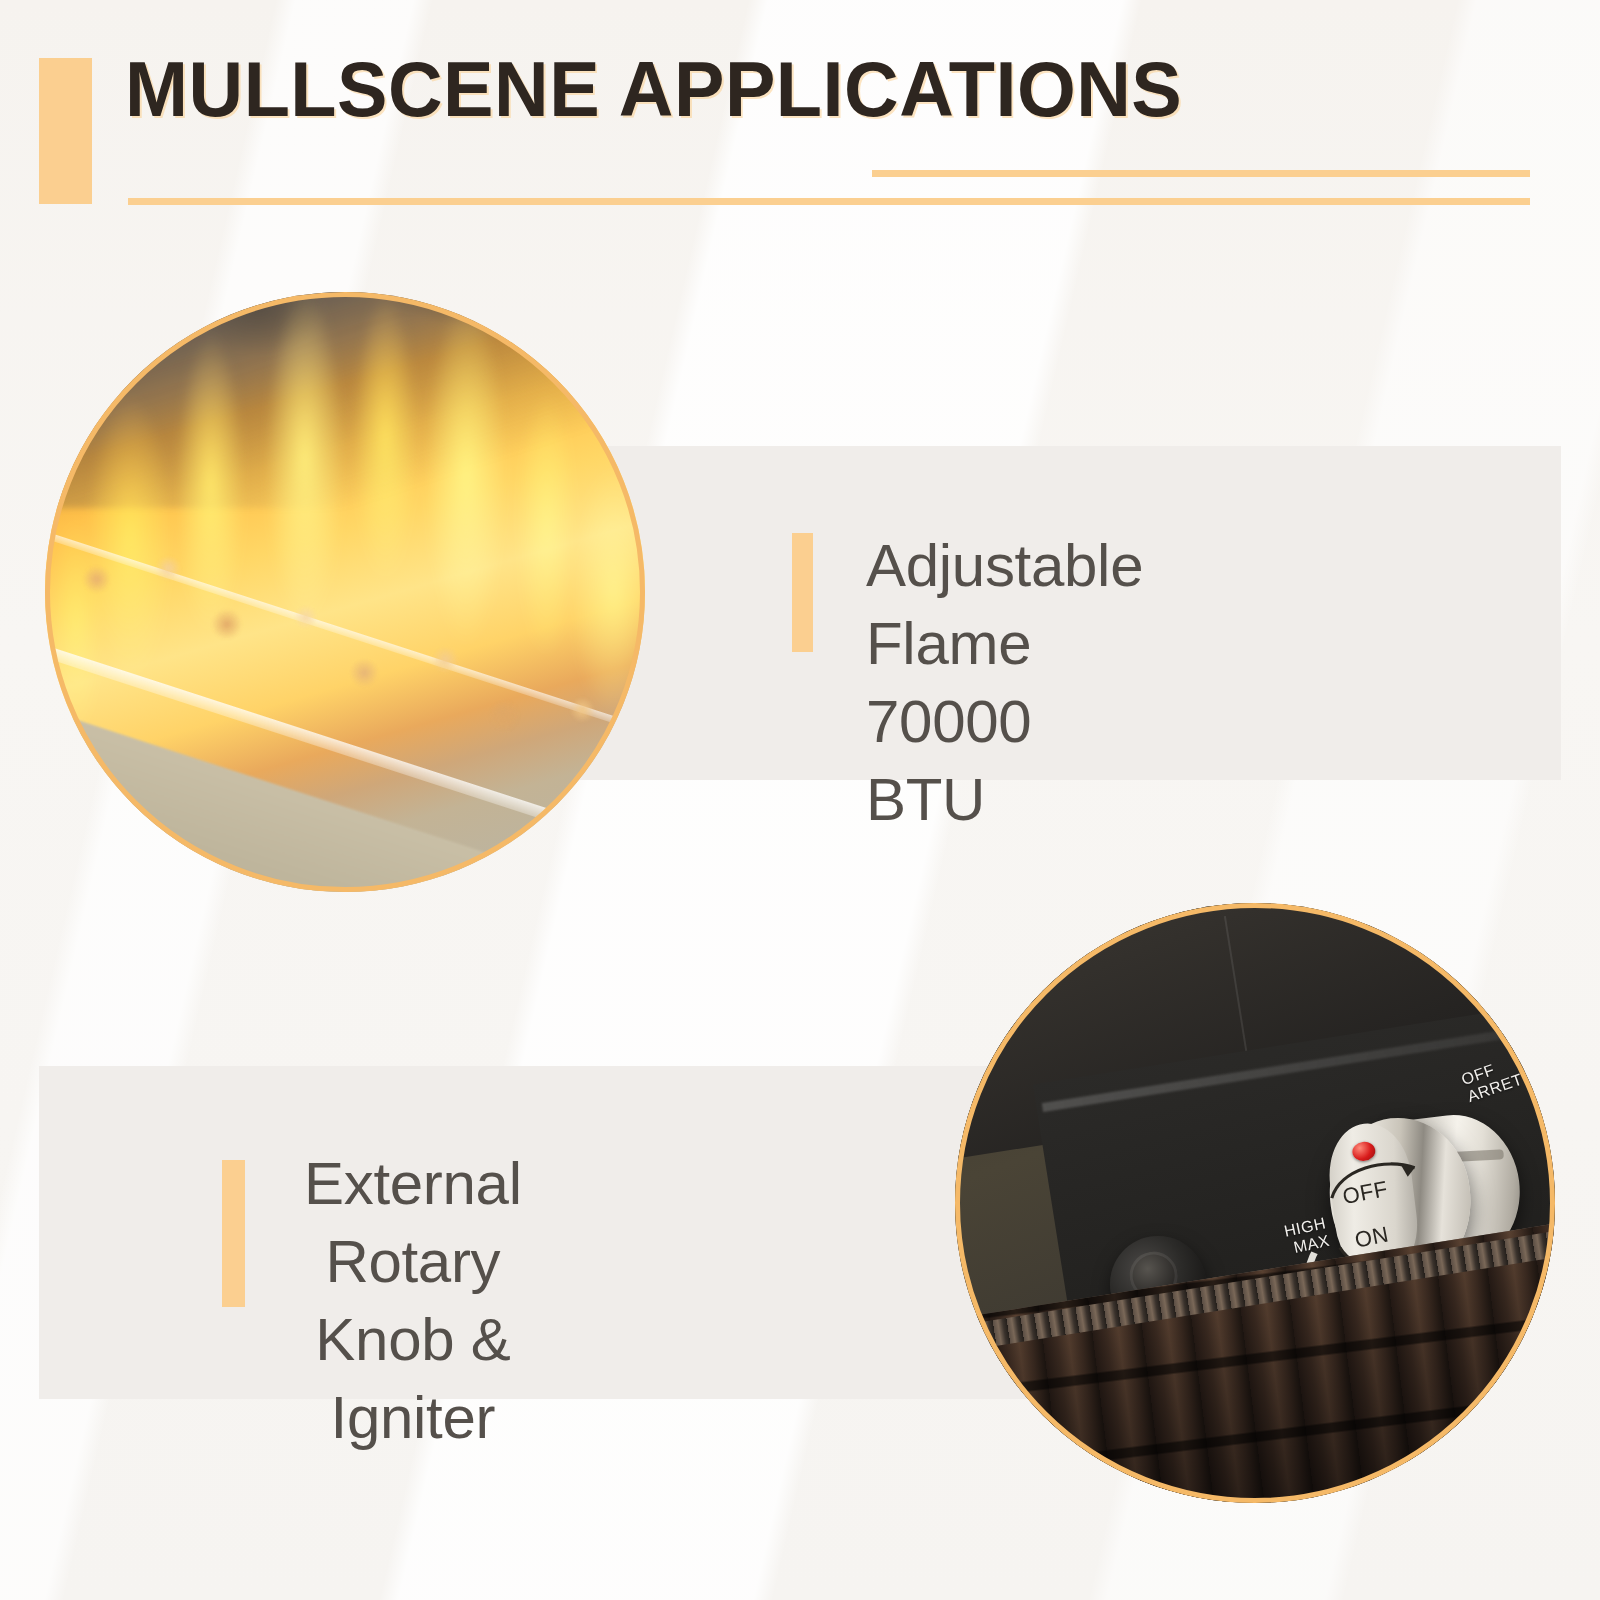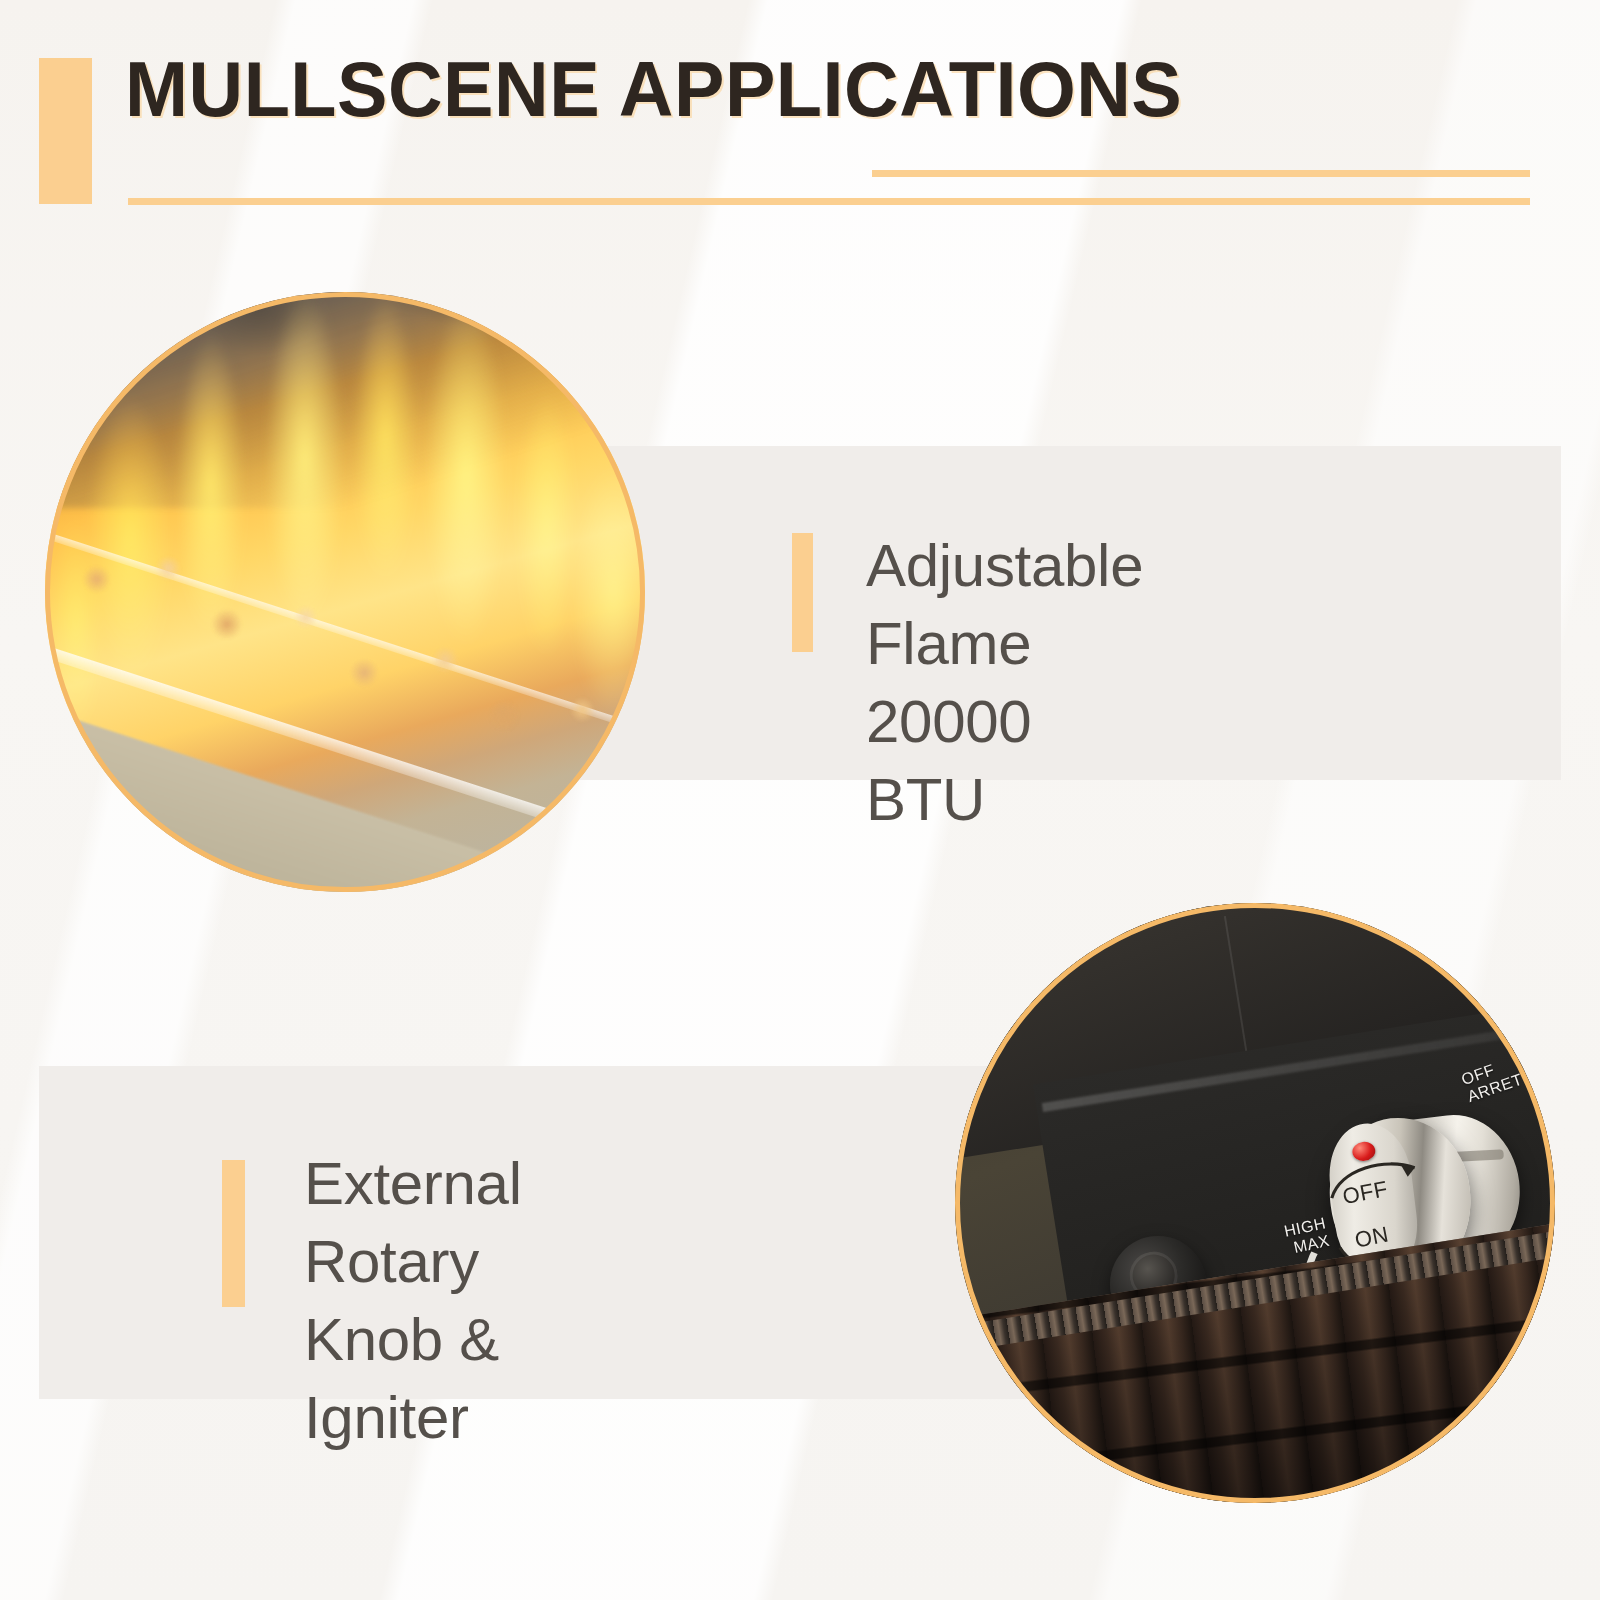--- a/index.html
+++ b/index.html
@@ -97,21 +97,21 @@
     font-size: 60px;
     line-height: 1.30;
     white-space: pre-line;
     letter-spacing: -0.3px;
   }
 
   .f1-bar  { left: 792px;  top: 533px;  width: 21px;  height: 119px; }
   .f1-text { left: 866px;  top: 527px; }
 
   .f2-bar  { left: 222px;  top: 1160px; width: 23px;  height: 147px; }
-  .f2-text { left: 304px;  top: 1145px; }
+  .f2-text { left: 304px;  top: 1145px; text-align: center; }
 
   
   .photo-circle {
     position: absolute;
     border-radius: 50%;
     overflow: hidden;
     box-sizing: border-box;
   }
   .ring {
     position: absolute;
@@ -426,21 +426,21 @@
       <div class="rock-bed"></div>
       <div class="steel-band steel-c"></div>
       <div class="plate"></div>
     </div>
   </div>
   <div class="ring ring-flame"></div>
 
   <div class="feature">
     <div class="feature-bar f1-bar"></div>
     <div class="feature-text f1-text">Adjustable Flame
-20000 BTU</div>
+70000 BTU</div>
   </div>
 
   <div class="photo-circle circle-panel">
     <div class="cp-scene">
       <div class="cp-wall"></div>
       <div class="cp-lid"></div>
       <div class="cp-lid-seam"></div>
       <div class="cp-face"></div>
       <div class="cp-edge"></div>
 

